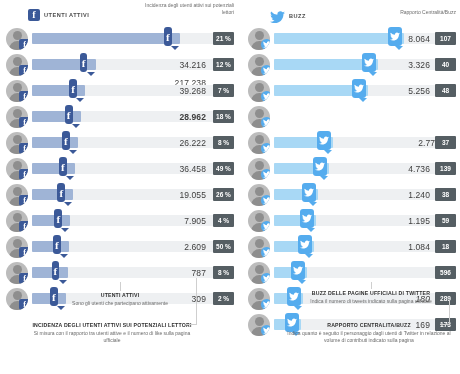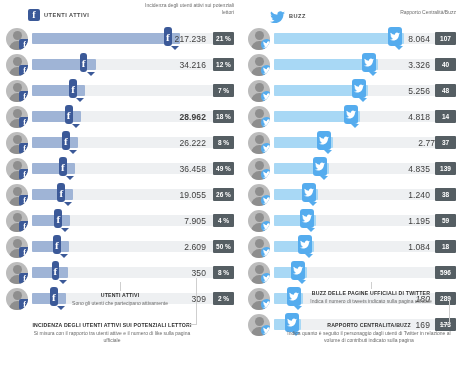--- a/index.html
+++ b/index.html
@@ -142,21 +142,21 @@
             <span class="head"></span>
             <span class="body"></span>
             <span class="badge fb">f</span>
           </div>
           <div class="barwrap">
             <div class="track"></div>
             <div class="fill" style="width: 148px; background: rgb(159, 180, 214);"></div>
             <div class="bubble fbb" style="left: 132px;">
               <span class="glyph">f</span>
             </div>
-            <div class="value" style="left: 0px; right: 28px;">217.238</div>
+            <div class="value" style="left: 0px; right: 28px; margin-top: 44px;">217.238</div>
             <div class="chip pct" style="background: rgb(85, 94, 99);">21 %</div>
           </div>
         </div>
         <div class="row">
           <div class="avatar">
             <span class="head"></span>
             <span class="body"></span>
             <span class="badge fb">f</span>
           </div>
           <div class="barwrap">
@@ -174,20 +174,21 @@
             <span class="head"></span>
             <span class="body"></span>
             <span class="badge fb">f</span>
           </div>
           <div class="barwrap">
             <div class="track"></div>
             <div class="fill" style="width: 53.28px; background: rgb(159, 180, 214);"></div>
             <div class="bubble fbb" style="left: 37.28px;">
               <span class="glyph">f</span>
             </div>
+            <div class="value" style="left: 0px; right: 28px;">39.268</div>
             <div class="chip pct" style="background: rgb(85, 94, 99);">7 %</div>
           </div>
         </div>
         <div class="row">
           <div class="avatar">
             <span class="head"></span>
             <span class="body"></span>
             <span class="badge fb">f</span>
           </div>
           <div class="barwrap">
@@ -285,21 +286,21 @@
             <span class="head"></span>
             <span class="body"></span>
             <span class="badge fb">f</span>
           </div>
           <div class="barwrap">
             <div class="track"></div>
             <div class="fill" style="width: 35.52px; background: rgb(159, 180, 214);"></div>
             <div class="bubble fbb" style="left: 19.52px;">
               <span class="glyph">f</span>
             </div>
-            <div class="value" style="left: 0px; right: 28px;">350</div>
+            <div class="value" style="left: 0px; right: 28px;">787</div>
             <div class="chip pct" style="background: rgb(85, 94, 99);">8 %</div>
           </div>
         </div>
         <div class="row">
           <div class="avatar">
             <span class="head"></span>
             <span class="body"></span>
             <span class="badge fb">f</span>
           </div>
           <div class="barwrap">
@@ -403,33 +404,20 @@
         <div class="row">
           <div class="avatar">
             <span class="head"></span>
             <span class="body"></span>
             <span class="badge tw">
               <svg viewBox="0 0 24 20">
                 <path fill="#ffffff" d="M24 2.6a9.8 9.8 0 0 1-2.8.8A4.9 4.9 0 0 0 23.3.7a9.7 9.7 0 0 1-3.1 1.2A4.9 4.9 0 0 0 11.8 6a13.9 13.9 0 0 1-10-5.1 4.9 4.9 0 0 0 1.5 6.5A4.8 4.8 0 0 1 1 6.8v.1a4.9 4.9 0 0 0 3.9 4.8 4.9 4.9 0 0 1-2.2.1 4.9 4.9 0 0 0 4.6 3.4A9.9 9.9 0 0 1 0 17.3a13.9 13.9 0 0 0 7.5 2.2c9.1 0 14-7.5 14-14v-.6A10 10 0 0 0 24 2.6z"></path>
               </svg>
             </span>
           </div>
-          <div class="barwrap">
-            <div class="track"></div>
-            <div class="fill" style="width: 85.8px; background: rgb(168, 216, 245);"></div>
-            <div class="bubble twb" style="left: 69.8px;">
-              <span class="tglyph">
-                <svg viewBox="0 0 24 20">
-                  <path fill="#ffffff" d="M24 2.6a9.8 9.8 0 0 1-2.8.8A4.9 4.9 0 0 0 23.3.7a9.7 9.7 0 0 1-3.1 1.2A4.9 4.9 0 0 0 11.8 6a13.9 13.9 0 0 1-10-5.1 4.9 4.9 0 0 0 1.5 6.5A4.8 4.8 0 0 1 1 6.8v.1a4.9 4.9 0 0 0 3.9 4.8 4.9 4.9 0 0 1-2.2.1 4.9 4.9 0 0 0 4.6 3.4A9.9 9.9 0 0 1 0 17.3a13.9 13.9 0 0 0 7.5 2.2c9.1 0 14-7.5 14-14v-.6A10 10 0 0 0 24 2.6z"></path>
-                </svg>
-              </span>
-            </div>
-            <div class="value" style="left: 0px; right: 26px;">4.818</div>
-            <div class="chip pct" style="background: rgb(85, 94, 99);">14</div>
-          </div>
         </div>
         <div class="row">
           <div class="avatar">
             <span class="head"></span>
             <span class="body"></span>
             <span class="badge tw">
               <svg viewBox="0 0 24 20">
                 <path fill="#ffffff" d="M24 2.6a9.8 9.8 0 0 1-2.8.8A4.9 4.9 0 0 0 23.3.7a9.7 9.7 0 0 1-3.1 1.2A4.9 4.9 0 0 0 11.8 6a13.9 13.9 0 0 1-10-5.1 4.9 4.9 0 0 0 1.5 6.5A4.8 4.8 0 0 1 1 6.8v.1a4.9 4.9 0 0 0 3.9 4.8 4.9 4.9 0 0 1-2.2.1 4.9 4.9 0 0 0 4.6 3.4A9.9 9.9 0 0 1 0 17.3a13.9 13.9 0 0 0 7.5 2.2c9.1 0 14-7.5 14-14v-.6A10 10 0 0 0 24 2.6z"></path>
               </svg>
             </span>
@@ -461,21 +449,21 @@
           <div class="barwrap">
             <div class="track"></div>
             <div class="fill" style="width: 54.6px; background: rgb(168, 216, 245);"></div>
             <div class="bubble twb" style="left: 38.6px;">
               <span class="tglyph">
                 <svg viewBox="0 0 24 20">
                   <path fill="#ffffff" d="M24 2.6a9.8 9.8 0 0 1-2.8.8A4.9 4.9 0 0 0 23.3.7a9.7 9.7 0 0 1-3.1 1.2A4.9 4.9 0 0 0 11.8 6a13.9 13.9 0 0 1-10-5.1 4.9 4.9 0 0 0 1.5 6.5A4.8 4.8 0 0 1 1 6.8v.1a4.9 4.9 0 0 0 3.9 4.8 4.9 4.9 0 0 1-2.2.1 4.9 4.9 0 0 0 4.6 3.4A9.9 9.9 0 0 1 0 17.3a13.9 13.9 0 0 0 7.5 2.2c9.1 0 14-7.5 14-14v-.6A10 10 0 0 0 24 2.6z"></path>
                 </svg>
               </span>
             </div>
-            <div class="value" style="left: 0px; right: 26px;">4.835</div>
+            <div class="value" style="left: 0px; right: 26px;">4.736</div>
             <div class="chip pct" style="background: rgb(85, 94, 99);">139</div>
           </div>
         </div>
         <div class="row">
           <div class="avatar">
             <span class="head"></span>
             <span class="body"></span>
             <span class="badge tw">
               <svg viewBox="0 0 24 20">
                 <path fill="#ffffff" d="M24 2.6a9.8 9.8 0 0 1-2.8.8A4.9 4.9 0 0 0 23.3.7a9.7 9.7 0 0 1-3.1 1.2A4.9 4.9 0 0 0 11.8 6a13.9 13.9 0 0 1-10-5.1 4.9 4.9 0 0 0 1.5 6.5A4.8 4.8 0 0 1 1 6.8v.1a4.9 4.9 0 0 0 3.9 4.8 4.9 4.9 0 0 1-2.2.1 4.9 4.9 0 0 0 4.6 3.4A9.9 9.9 0 0 1 0 17.3a13.9 13.9 0 0 0 7.5 2.2c9.1 0 14-7.5 14-14v-.6A10 10 0 0 0 24 2.6z"></path>

